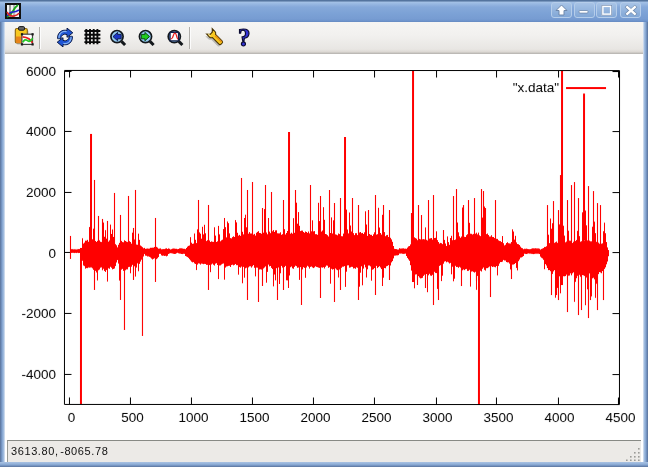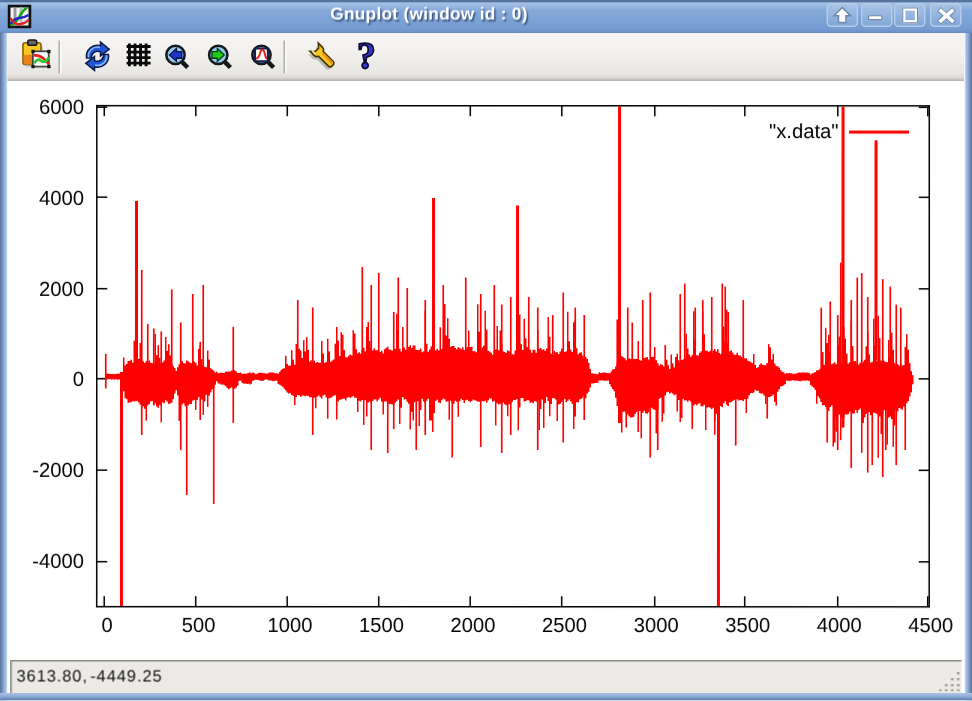--- a/index.html
+++ b/index.html
@@ -25,21 +25,20 @@
 
 .tbtn{top:2px;width:21px;height:16px;border-radius:3px;
 border:1px solid #b5cdea;box-sizing:border-box;
 background:linear-gradient(#a7c3e6,#82a7d6)}
 </style></head><body>
 <div id="win">
   <div class="abs" id="titlebar"></div>
   <div class="abs" id="bleft"></div>
   <div class="abs" id="bright"></div>
   <div class="abs" id="bbottom"></div>
-  <div class="abs" id="title">Gnuplot (window id : 0)</div>
 
   <svg class="abs" style="left:5px;top:3px" width="16" height="16" viewBox="0 0 16 16">
     <rect x="0" y="0" width="16" height="16" fill="#111"></rect>
     <rect x="2" y="2" width="12" height="12" fill="#f4f4f4"></rect>
     <rect x="4" y="2" width="2" height="12" fill="#999"></rect>
     <rect x="8" y="2" width="2" height="12" fill="#bbb"></rect>
     <path d="M2 14 Q6 12 8 8 T13 2" stroke="#18a818" stroke-width="1.8" fill="none"></path>
     <path d="M2 13 Q5 9 8 9 T14 7" stroke="#2222cc" stroke-width="1.6" fill="none"></path>
     <path d="M2 9 Q5 14 9 13 T14 10" stroke="#dd2222" stroke-width="1.6" fill="none"></path>
   </svg>
@@ -142,21 +141,21 @@
       <text x="559" y="92.2" text-anchor="end">"x.data"</text>
     </g>
     <path d="M64.5 70.5H619.5V404.5H64.5Z" fill="none" stroke="#000" stroke-width="1"></path>
     <path d="M69.5 404.5V397.5M69.5 70.5V77.5M130.5 404.5V397.5M130.5 70.5V77.5M191.5 404.5V397.5M191.5 70.5V77.5M252.5 404.5V397.5M252.5 70.5V77.5M313.5 404.5V397.5M313.5 70.5V77.5M374.5 404.5V397.5M374.5 70.5V77.5M436.5 404.5V397.5M436.5 70.5V77.5M496.5 404.5V397.5M496.5 70.5V77.5M558.5 404.5V397.5M558.5 70.5V77.5M618.5 404.5V397.5M618.5 70.5V77.5M64.5 71.5H71.5M619.5 71.5H612.5M64.5 131.5H71.5M619.5 131.5H612.5M64.5 192.5H71.5M619.5 192.5H612.5M64.5 252.5H71.5M619.5 252.5H612.5M64.5 313.5H71.5M619.5 313.5H612.5M64.5 374.5H71.5M619.5 374.5H612.5" stroke="#000" stroke-width="1" fill="none"></path>
     <path d="M566 88H606" stroke="#f00" stroke-width="2" fill="none"></path>
     <path d="M70.5 249.4V252.8M71.5 249.2V252.9M72.5 249.2V252.9M73.5 249.4V252.9M74.5 249.3V253.1M75.5 249.4V252.9M76.5 249.5V253.1M77.5 249.3V252.8M78.5 249.1V253.1M79.5 249.1V253.0M80.5 249.3V252.8M81.5 248.2V257.4M82.5 238.3V260.8M83.5 243.6V265.5M84.5 242.6V266.2M85.5 240.7V268.7M86.5 240.7V268.1M87.5 239.9V268.2M88.5 241.8V267.5M89.5 227.1V267.7M90.5 235.1V267.5M91.5 233.4V267.5M92.5 239.3V268.4M93.5 228.7V269.9M94.5 240.1V271.5M95.5 241.0V270.9M96.5 242.0V272.5M97.5 240.9V280.5M98.5 241.7V270.3M99.5 240.4V269.5M100.5 241.8V267.7M101.5 242.1V267.4M102.5 242.3V270.3M103.5 222.6V268.8M104.5 236.8V271.0M105.5 230.2V272.0M106.5 238.7V270.1M107.5 242.4V281.6M108.5 241.7V268.3M109.5 240.4V268.8M110.5 224.6V266.8M111.5 234.0V267.8M112.5 229.5V269.4M113.5 237.0V269.0M114.5 242.7V268.5M115.5 244.2V266.1M116.5 245.3V262.5M117.5 247.4V260.1M118.5 244.8V263.6M119.5 242.9V280.6M120.5 240.9V269.1M121.5 240.9V269.7M122.5 242.1V268.9M123.5 242.3V270.9M124.5 240.3V269.8M125.5 241.0V270.3M126.5 241.7V269.4M127.5 242.1V269.4M128.5 231.4V267.2M129.5 241.2V266.9M130.5 242.0V273.3M131.5 243.7V266.7M132.5 232.7V264.9M133.5 230.4V264.4M134.5 239.5V266.3M135.5 243.6V276.6M136.5 244.6V267.6M137.5 244.8V263.4M138.5 233.7V271.3M139.5 239.9V263.9M140.5 245.5V261.6M141.5 246.3V259.7M142.5 247.2V258.4M143.5 248.3V256.5M144.5 247.9V254.1M145.5 248.9V255.7M146.5 248.7V255.8M147.5 248.5V256.5M148.5 248.7V256.4M149.5 248.6V256.9M150.5 247.8V257.5M151.5 247.8V258.6M152.5 247.7V259.5M153.5 247.7V258.9M154.5 247.0V258.3M155.5 247.4V258.6M156.5 246.9V259.2M157.5 247.6V258.3M158.5 248.7V257.1M159.5 248.6V253.9M160.5 248.4V253.9M161.5 249.3V255.4M162.5 249.2V255.8M163.5 249.1V255.6M164.5 249.1V256.0M165.5 248.6V255.8M166.5 248.3V256.4M167.5 249.0V255.8M168.5 248.4V254.0M169.5 248.8V253.5M170.5 249.5V253.2M171.5 249.2V253.3M172.5 248.7V253.5M173.5 248.5V253.8M174.5 248.6V254.0M175.5 248.8V253.9M176.5 248.8V253.3M177.5 249.2V252.8M178.5 249.0V253.3M179.5 248.4V253.6M180.5 248.3V253.7M181.5 248.3V254.0M182.5 248.5V254.1M183.5 248.8V253.8M184.5 248.8V253.9M185.5 249.2V256.0M186.5 248.0V256.5M187.5 246.7V257.1M188.5 245.9V257.9M189.5 245.5V259.2M190.5 237.2V260.4M191.5 242.7V261.7M192.5 243.9V262.4M193.5 243.6V262.1M194.5 233.5V263.4M195.5 239.8V264.0M196.5 243.1V270.1M197.5 229.4V264.6M198.5 233.3V263.4M199.5 232.4V263.6M200.5 233.7V264.6M201.5 238.7V263.6M202.5 226.8V263.8M203.5 234.4V264.2M204.5 224.8V263.9M205.5 233.3V264.0M206.5 241.1V264.9M207.5 240.2V264.9M208.5 241.0V265.2M209.5 240.5V265.1M210.5 242.0V272.2M211.5 241.4V264.5M212.5 241.8V263.6M213.5 241.9V264.8M214.5 227.3V265.6M215.5 235.6V263.7M216.5 242.0V263.2M217.5 241.3V265.0M218.5 225.9V279.1M219.5 234.4V265.5M220.5 241.3V265.4M221.5 240.3V264.5M222.5 239.7V263.8M223.5 229.1V263.5M224.5 218.0V279.7M225.5 227.2V267.6M226.5 237.4V266.5M227.5 221.5V266.3M228.5 223.2V265.9M229.5 233.4V265.8M230.5 238.1V267.0M231.5 238.4V265.1M232.5 237.1V264.7M233.5 236.3V265.4M234.5 237.0V264.9M235.5 220.1V264.0M236.5 222.4V265.2M237.5 232.8V265.2M238.5 235.7V274.7M239.5 234.9V267.1M240.5 235.9V267.7M241.5 233.2V266.6M242.5 231.8V283.3M243.5 234.4V266.9M244.5 218.0V277.7M245.5 214.7V268.3M246.5 227.3V267.7M247.5 232.2V268.8M248.5 233.7V267.4M249.5 232.1V266.4M250.5 233.5V266.3M251.5 233.5V267.6M252.5 233.6V266.3M253.5 234.6V265.1M254.5 233.9V267.8M255.5 235.6V276.4M256.5 232.8V267.6M257.5 231.9V267.7M258.5 231.2V267.9M259.5 233.0V269.5M260.5 233.1V269.3M261.5 233.8V269.6M262.5 232.6V269.6M263.5 232.7V268.5M264.5 209.1V267.5M265.5 220.0V266.4M266.5 232.5V282.7M267.5 234.3V271.9M268.5 218.0V264.6M269.5 231.6V266.4M270.5 233.2V266.0M271.5 233.0V267.9M272.5 231.3V269.1M273.5 230.1V286.4M274.5 232.0V274.5M275.5 230.4V280.4M276.5 230.3V268.2M277.5 233.3V267.1M278.5 233.4V267.5M279.5 233.4V284.0M280.5 232.3V273.3M281.5 234.8V265.9M282.5 234.2V267.6M283.5 207.2V268.9M284.5 229.2V267.1M285.5 234.5V265.9M286.5 233.0V280.3M287.5 231.0V280.4M288.5 233.1V288.0M289.5 234.4V275.5M290.5 233.7V267.3M291.5 232.7V266.5M292.5 233.7V268.3M293.5 218.2V268.8M294.5 232.8V266.9M295.5 232.4V265.7M296.5 202.7V266.2M297.5 223.7V267.8M298.5 212.1V267.5M299.5 225.8V279.9M300.5 231.1V267.1M301.5 230.6V268.3M302.5 230.6V269.4M303.5 232.0V267.2M304.5 232.8V267.9M305.5 231.5V277.8M306.5 232.0V267.5M307.5 232.9V265.8M308.5 231.5V266.7M309.5 233.4V268.6M310.5 232.9V266.9M311.5 231.3V266.5M312.5 220.3V267.4M313.5 231.4V268.1M314.5 231.1V267.4M315.5 234.2V266.3M316.5 234.2V266.9M317.5 234.8V267.2M318.5 202.8V267.6M319.5 221.1V267.9M320.5 233.2V267.7M321.5 231.6V267.4M322.5 230.5V267.7M323.5 207.2V267.2M324.5 219.8V268.5M325.5 234.0V266.8M326.5 234.3V265.5M327.5 235.2V265.7M328.5 236.5V267.8M329.5 233.9V267.2M330.5 233.0V283.7M331.5 217.4V268.8M332.5 233.5V269.6M333.5 220.3V269.1M334.5 229.3V270.1M335.5 234.4V268.4M336.5 234.7V269.5M337.5 235.3V270.2M338.5 233.5V277.5M339.5 234.1V269.5M340.5 235.3V269.5M341.5 236.2V267.8M342.5 236.3V266.7M343.5 233.6V266.7M344.5 233.0V266.1M345.5 232.3V286.9M346.5 209.6V271.7M347.5 229.5V265.4M348.5 233.4V265.3M349.5 212.5V267.7M350.5 225.5V267.4M351.5 231.5V266.8M352.5 232.6V266.9M353.5 233.2V268.5M354.5 235.1V268.2M355.5 233.2V268.8M356.5 233.2V267.3M357.5 235.1V267.8M358.5 220.1V266.7M359.5 232.5V286.7M360.5 232.0V272.7M361.5 233.2V266.3M362.5 232.9V285.3M363.5 234.0V268.6M364.5 232.3V264.7M365.5 211.3V267.4M366.5 224.5V277.5M367.5 235.9V269.3M368.5 236.6V265.5M369.5 234.0V265.5M370.5 234.8V266.4M371.5 234.8V280.7M372.5 236.0V269.7M373.5 234.3V269.2M374.5 232.3V268.0M375.5 233.4V266.6M376.5 234.6V265.9M377.5 234.2V268.1M378.5 207.8V267.1M379.5 227.5V266.2M380.5 233.0V267.5M381.5 234.6V269.1M382.5 214.8V286.0M383.5 213.5V277.7M384.5 232.1V268.0M385.5 236.2V268.3M386.5 235.2V266.3M387.5 234.9V265.9M388.5 237.0V265.1M389.5 239.0V263.7M390.5 237.8V265.5M391.5 239.4V262.4M392.5 241.8V261.1M393.5 246.0V258.4M394.5 248.8V255.7M395.5 249.0V255.6M396.5 249.1V255.4M397.5 249.5V255.4M398.5 249.5V255.1M399.5 248.2V253.6M400.5 248.6V253.6M401.5 248.5V253.5M402.5 248.4V253.8M403.5 248.3V253.9M404.5 248.7V253.8M405.5 248.6V253.6M406.5 248.8V256.0M407.5 247.6V257.9M408.5 246.4V259.4M409.5 246.0V260.8M410.5 244.4V265.2M411.5 241.9V270.6M412.5 238.6V274.9M413.5 238.8V274.4M414.5 237.3V288.3M415.5 238.1V274.5M416.5 238.7V274.3M417.5 240.2V275.1M418.5 239.4V276.1M419.5 238.9V277.5M420.5 239.4V278.4M421.5 238.3V278.2M422.5 239.3V277.8M423.5 239.1V275.9M424.5 239.4V274.7M425.5 227.4V273.4M426.5 239.8V274.0M427.5 240.5V292.2M428.5 239.0V275.3M429.5 238.6V273.8M430.5 238.3V275.5M431.5 238.0V275.8M432.5 239.6V274.8M433.5 240.2V272.4M434.5 238.0V271.8M435.5 237.8V272.9M436.5 231.3V273.1M437.5 240.1V288.9M438.5 242.0V273.2M439.5 243.6V265.9M440.5 242.9V265.2M441.5 243.2V281.1M442.5 244.1V275.7M443.5 244.6V263.7M444.5 239.9V261.6M445.5 243.5V261.2M446.5 246.0V262.3M447.5 236.4V261.7M448.5 242.1V262.4M449.5 244.8V263.5M450.5 238.0V262.9M451.5 235.8V274.3M452.5 240.2V266.7M453.5 241.6V281.3M454.5 240.0V278.7M455.5 239.5V265.8M456.5 238.7V267.0M457.5 222.5V266.9M458.5 232.3V267.8M459.5 236.3V266.8M460.5 237.8V267.6M461.5 236.5V269.8M462.5 207.5V270.3M463.5 226.4V269.4M464.5 236.8V270.1M465.5 237.0V269.2M466.5 235.2V268.9M467.5 234.2V270.9M468.5 207.3V270.8M469.5 222.8V269.8M470.5 233.7V286.6M471.5 233.8V271.6M472.5 234.5V271.3M473.5 233.9V271.9M474.5 235.7V272.6M475.5 233.7V271.8M476.5 232.7V289.8M477.5 234.4V275.9M478.5 232.6V269.7M479.5 235.3V269.8M480.5 236.1V270.7M481.5 235.3V271.5M482.5 217.6V268.8M483.5 227.7V267.5M484.5 206.5V269.8M485.5 228.9V270.6M486.5 234.1V268.2M487.5 233.5V268.1M488.5 235.0V267.4M489.5 236.5V266.5M490.5 236.5V266.1M491.5 235.2V266.2M492.5 236.9V267.0M493.5 237.0V266.6M494.5 238.0V266.9M495.5 239.1V267.3M496.5 238.8V266.0M497.5 238.9V275.4M498.5 240.3V265.9M499.5 240.9V263.5M500.5 241.1V262.0M501.5 242.0V262.0M502.5 236.0V261.6M503.5 243.2V259.9M504.5 245.4V260.5M505.5 244.7V260.5M506.5 243.0V262.0M507.5 242.2V262.4M508.5 243.2V262.3M509.5 243.4V263.6M510.5 243.5V269.4M511.5 242.2V263.9M512.5 229.3V264.6M513.5 231.5V264.5M514.5 239.6V264.0M515.5 235.8V263.0M516.5 242.4V267.9M517.5 244.0V270.4M518.5 244.2V261.2M519.5 245.0V259.5M520.5 246.6V257.6M521.5 247.8V257.4M522.5 248.2V256.8M523.5 249.2V256.0M524.5 248.7V253.7M525.5 248.8V253.9M526.5 248.6V254.0M527.5 248.9V253.7M528.5 249.1V253.4M529.5 249.2V253.6M530.5 249.1V253.6M531.5 248.7V253.8M532.5 248.3V253.9M533.5 248.3V254.1M534.5 248.4V253.9M535.5 248.2V253.7M536.5 248.4V253.7M537.5 248.4V253.7M538.5 248.4V253.7M539.5 248.7V254.0M540.5 249.6V256.6M541.5 248.9V257.7M542.5 248.5V258.4M543.5 248.0V259.8M544.5 246.9V269.2M545.5 246.9V264.1M546.5 246.2V265.5M547.5 245.0V267.5M548.5 234.7V270.1M549.5 243.1V270.0M550.5 218.5V271.2M551.5 228.7V272.9M552.5 223.2V273.9M553.5 234.4V271.4M554.5 242.8V270.1M555.5 242.2V297.7M556.5 241.5V277.8M557.5 242.8V287.9M558.5 230.3V275.8M559.5 224.4V276.3M560.5 235.3V293.3M561.5 242.3V278.4M562.5 217.9V278.4M563.5 225.7V276.2M564.5 235.6V276.3M565.5 242.3V276.0M566.5 241.5V274.6M567.5 213.8V274.0M568.5 230.7V275.7M569.5 240.6V275.5M570.5 240.7V273.3M571.5 242.6V275.3M572.5 243.0V273.3M573.5 241.7V272.3M574.5 242.4V301.8M575.5 241.0V281.8M576.5 239.9V278.2M577.5 230.8V275.8M578.5 221.7V274.3M579.5 236.1V274.8M580.5 241.7V276.7M581.5 241.2V276.5M582.5 212.3V275.0M583.5 230.0V275.3M584.5 240.3V275.9M585.5 210.5V305.2M586.5 225.3V277.5M587.5 240.4V289.3M588.5 239.6V275.6M589.5 240.6V273.4M590.5 241.3V273.5M591.5 241.3V296.4M592.5 226.7V278.3M593.5 238.2V277.7M594.5 221.6V279.3M595.5 233.1V297.8M596.5 241.8V283.7M597.5 243.1V272.8M598.5 242.6V274.1M599.5 243.7V272.0M600.5 242.4V272.4M601.5 243.7V273.2M602.5 243.3V271.0M603.5 231.2V271.5M604.5 222.6V268.9M605.5 233.2V267.3M606.5 242.0V264.3M607.5 247.4V261.5M608.5 250.0V256.2" stroke="#f00" stroke-width="1" fill="none"></path>
     <path d="M94.5 180V290M98.5 216V262M102.5 219V270M107.5 221V262M114.5 193V262M120.5 215V300M124.5 246V330M128.5 196V262M133.5 228V280M135.5 190V262M142.5 250V336M155.5 218V282M70.5 236V259M198.5 200V258M208.5 205V290M241.5 178V258M247.5 190V300M252.5 182V258M258.5 248V302M262.5 208V286M265.5 185V258M271.5 192V258M277.5 248V300M283.5 200V290M295.5 190V258M301.5 248V305M310.5 185V258M320.5 196V298M329.5 190V258M334.5 203V302M340.5 198V290M352.5 198V258M358.5 205V300M368.5 210V258M375.5 195V295M383.5 205V258M389.5 210V280M411.5 213V262M417.5 285V262M418.5 205V262M421.5 215V262M425.5 246V288M428.5 200V262M433.5 195V305M438.5 246V300M443.5 230V262M453.5 196V262M456.5 189V262M461.5 246V286M463.5 205V262M468.5 200V262M474.5 198V262M476.5 248V281M481.5 189V262M483.5 191V262M485.5 208V262M490.5 246V297M495.5 200V262M511.5 242V279M547.5 205V268M551.5 246V295M553.5 201V268M556.5 246V295M558.5 210V300M560.5 175V268M567.5 200V312M571.5 185V268M574.5 182V268M578.5 198V315M581.5 246V310M588.5 186V318M590.5 246V300M593.5 191V268M597.5 203V310M600.5 205V268M603.5 246V300" stroke="#f00" stroke-width="1.1" fill="none"></path>
     <path d="M81 248V404M91 134V258M289 132V258M345 137V258M413 71V282M479 240V404M562 71V285M584 93.5V240" stroke="#f00" stroke-width="2" fill="none"></path>
   </svg>
   <div class="abs" id="statusbar"></div>
-  <div class="abs" id="statustext">3613.80, -4449.25</div>
+  <div class="abs" id="statustext">3613.80, -8065.78</div>
 
   <svg class="abs" style="left:626px;top:448px" width="16" height="13" viewBox="0 0 16 13">
     <g fill="#9b9b97">
       <rect x="12" y="0" width="1.6" height="1.6"></rect>
       <rect x="8" y="4" width="1.6" height="1.6"></rect>
         <rect x="12" y="4" width="1.6" height="1.6"></rect>
       <rect x="4" y="8" width="1.6" height="1.6"></rect>
         <rect x="8" y="8" width="1.6" height="1.6"></rect>
         <rect x="12" y="8" width="1.6" height="1.6"></rect>
       <rect x="0" y="11.5" width="1.6" height="1.5"></rect>

